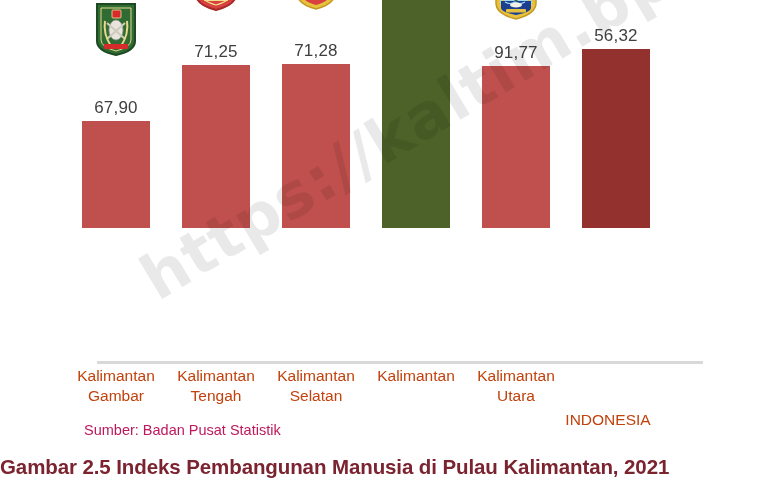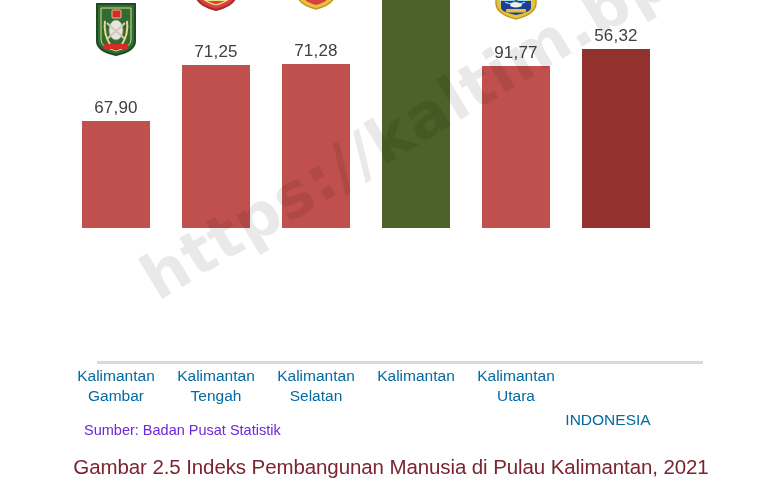--- a/index.html
+++ b/index.html
@@ -86,40 +86,39 @@
     width: 782px; height: 48px;
     z-index: 3;
   }
   .cat {
     position: absolute;
     width: 104px;
     text-align: center;
     font-family: "Liberation Sans", sans-serif;
     font-size: 15.5px;
     line-height: 20px;
-    color: #0369a1;
+    color: #c2410c;
   }
 
   
   #sumber {
     position: absolute;
     left: 84px; top: 422px;
     font-family: "Liberation Sans", sans-serif;
     font-size: 14.5px;
-    color: #6d28d9;
+    color: #be185d;
     z-index: 3;
   }
   #caption {
     position: absolute;
     left: 0; top: 455px;
     width: 782px;
-    text-align: center;
     font-family: "Liberation Sans", sans-serif;
     font-size: 20.5px;
-    font-weight: 400;
+    font-weight: 700;
     color: #7b2430;
     letter-spacing: -0.1px;
     z-index: 3;
   }
 </style>
 </head>
 <body>
 
 <div id="page">
 

